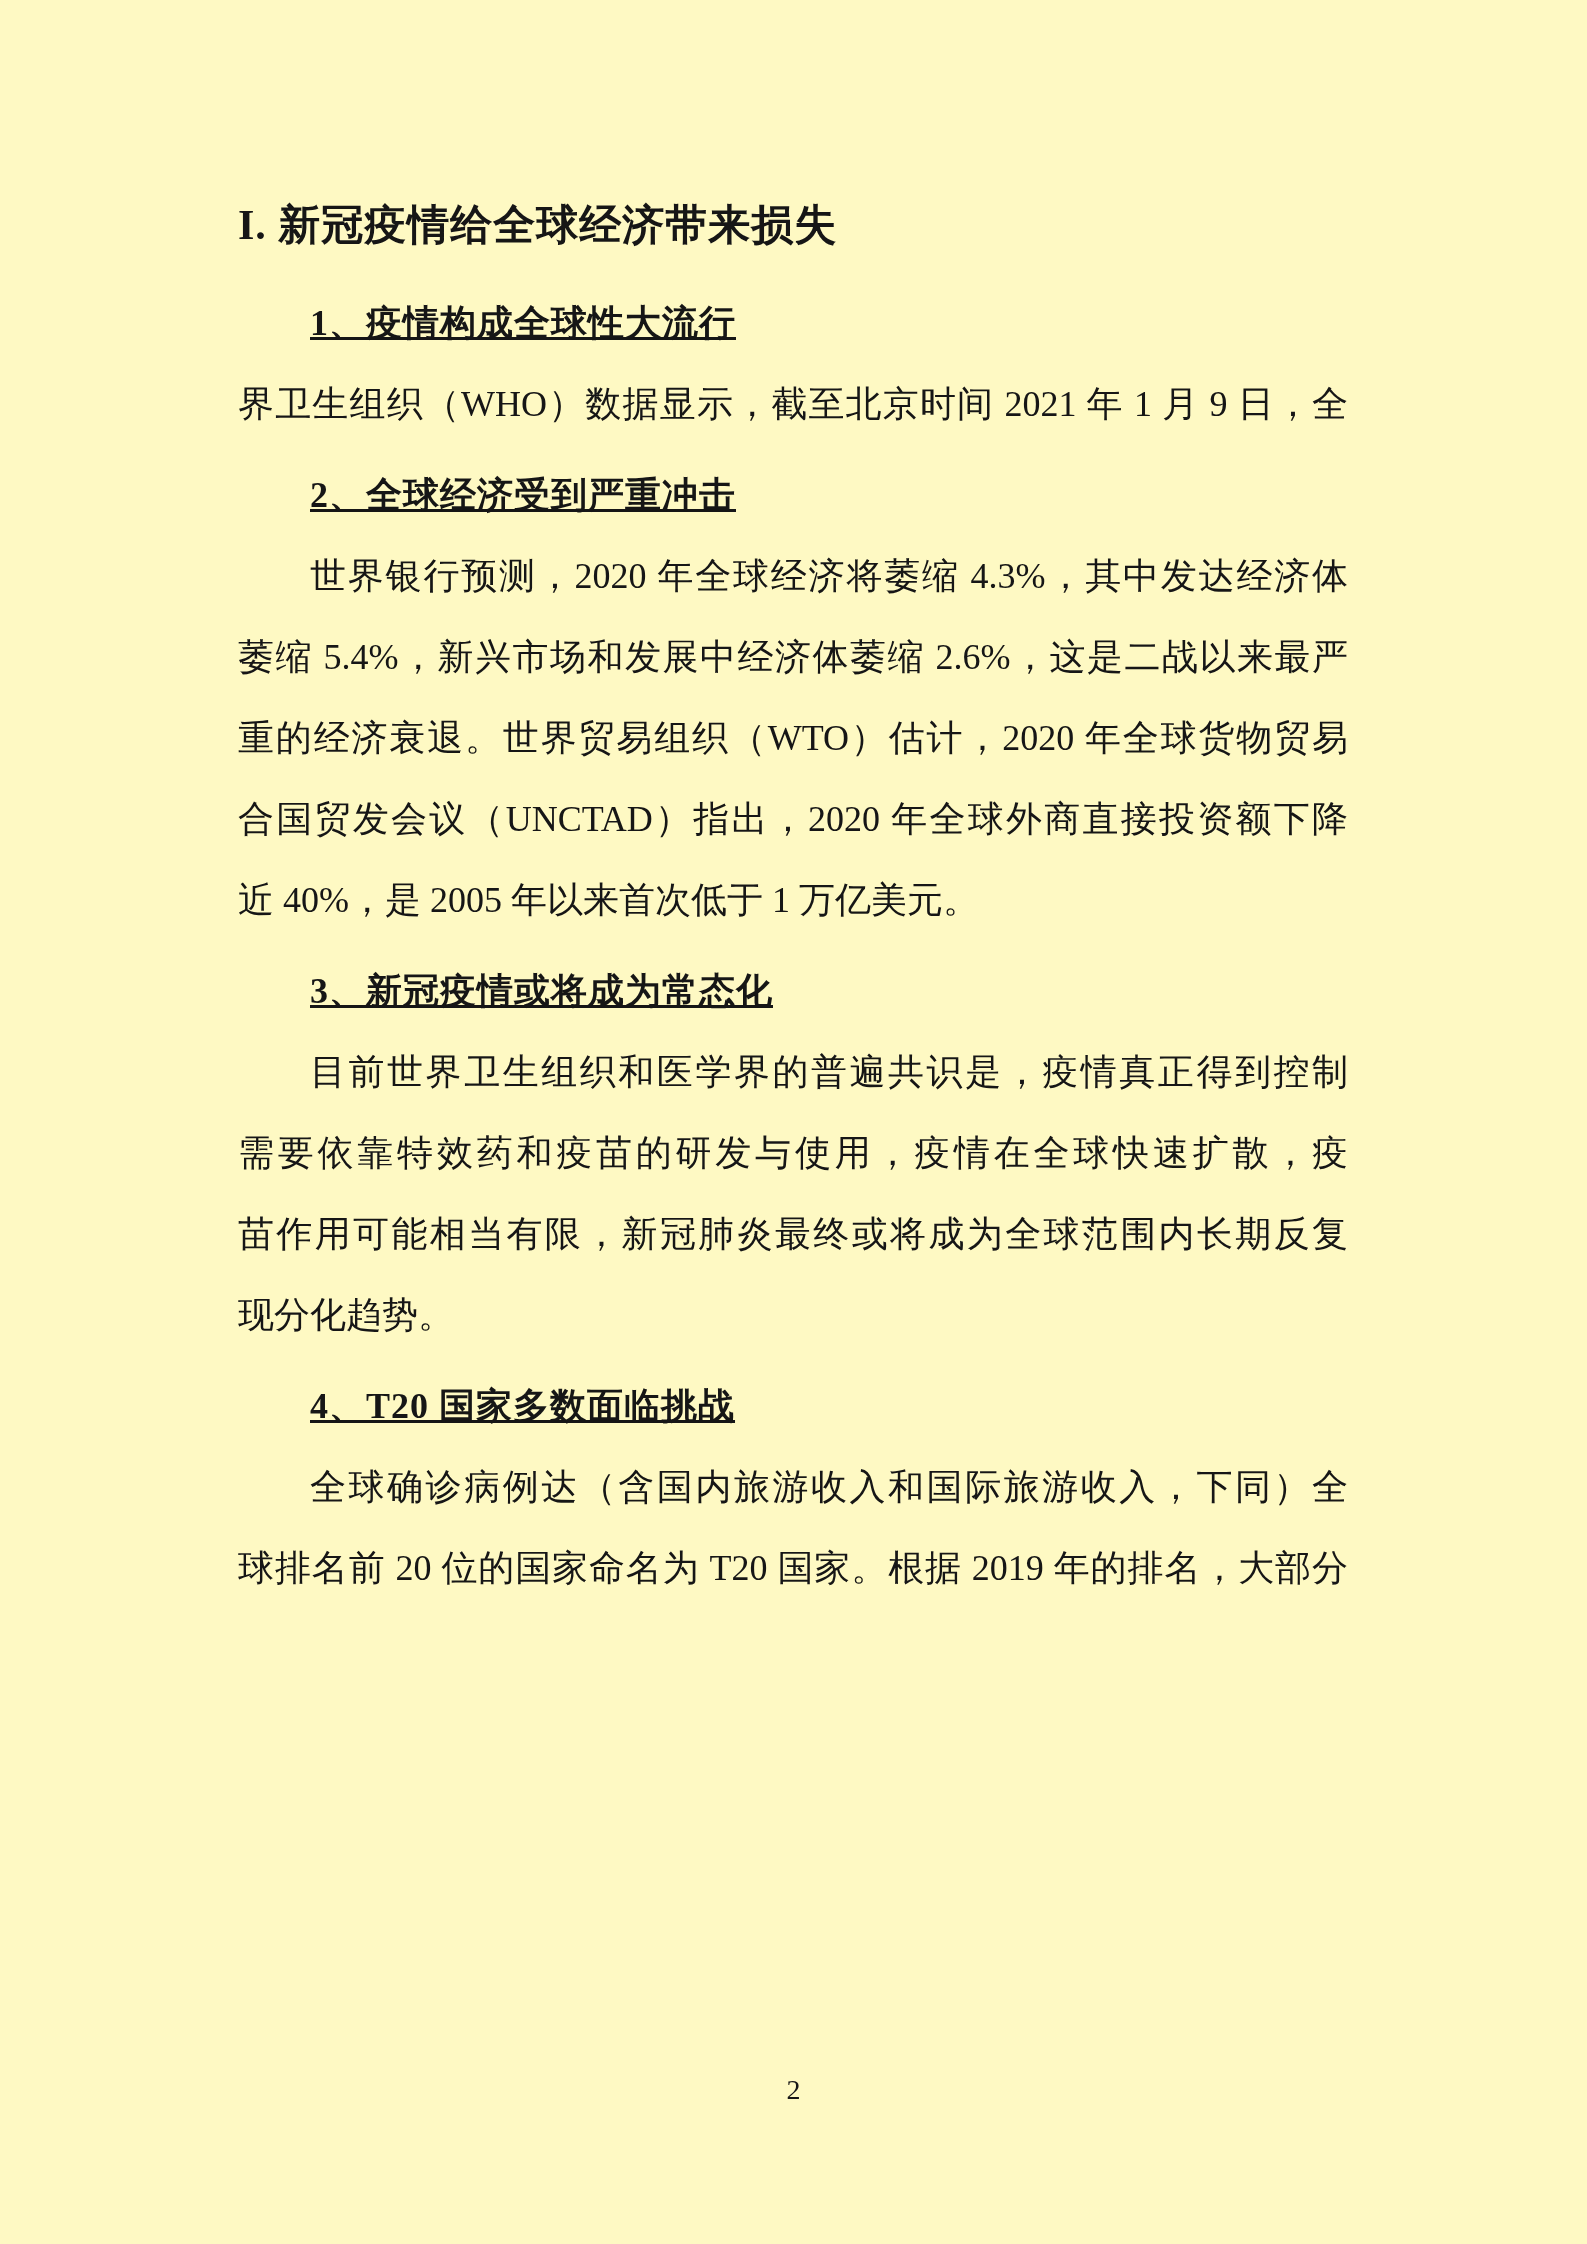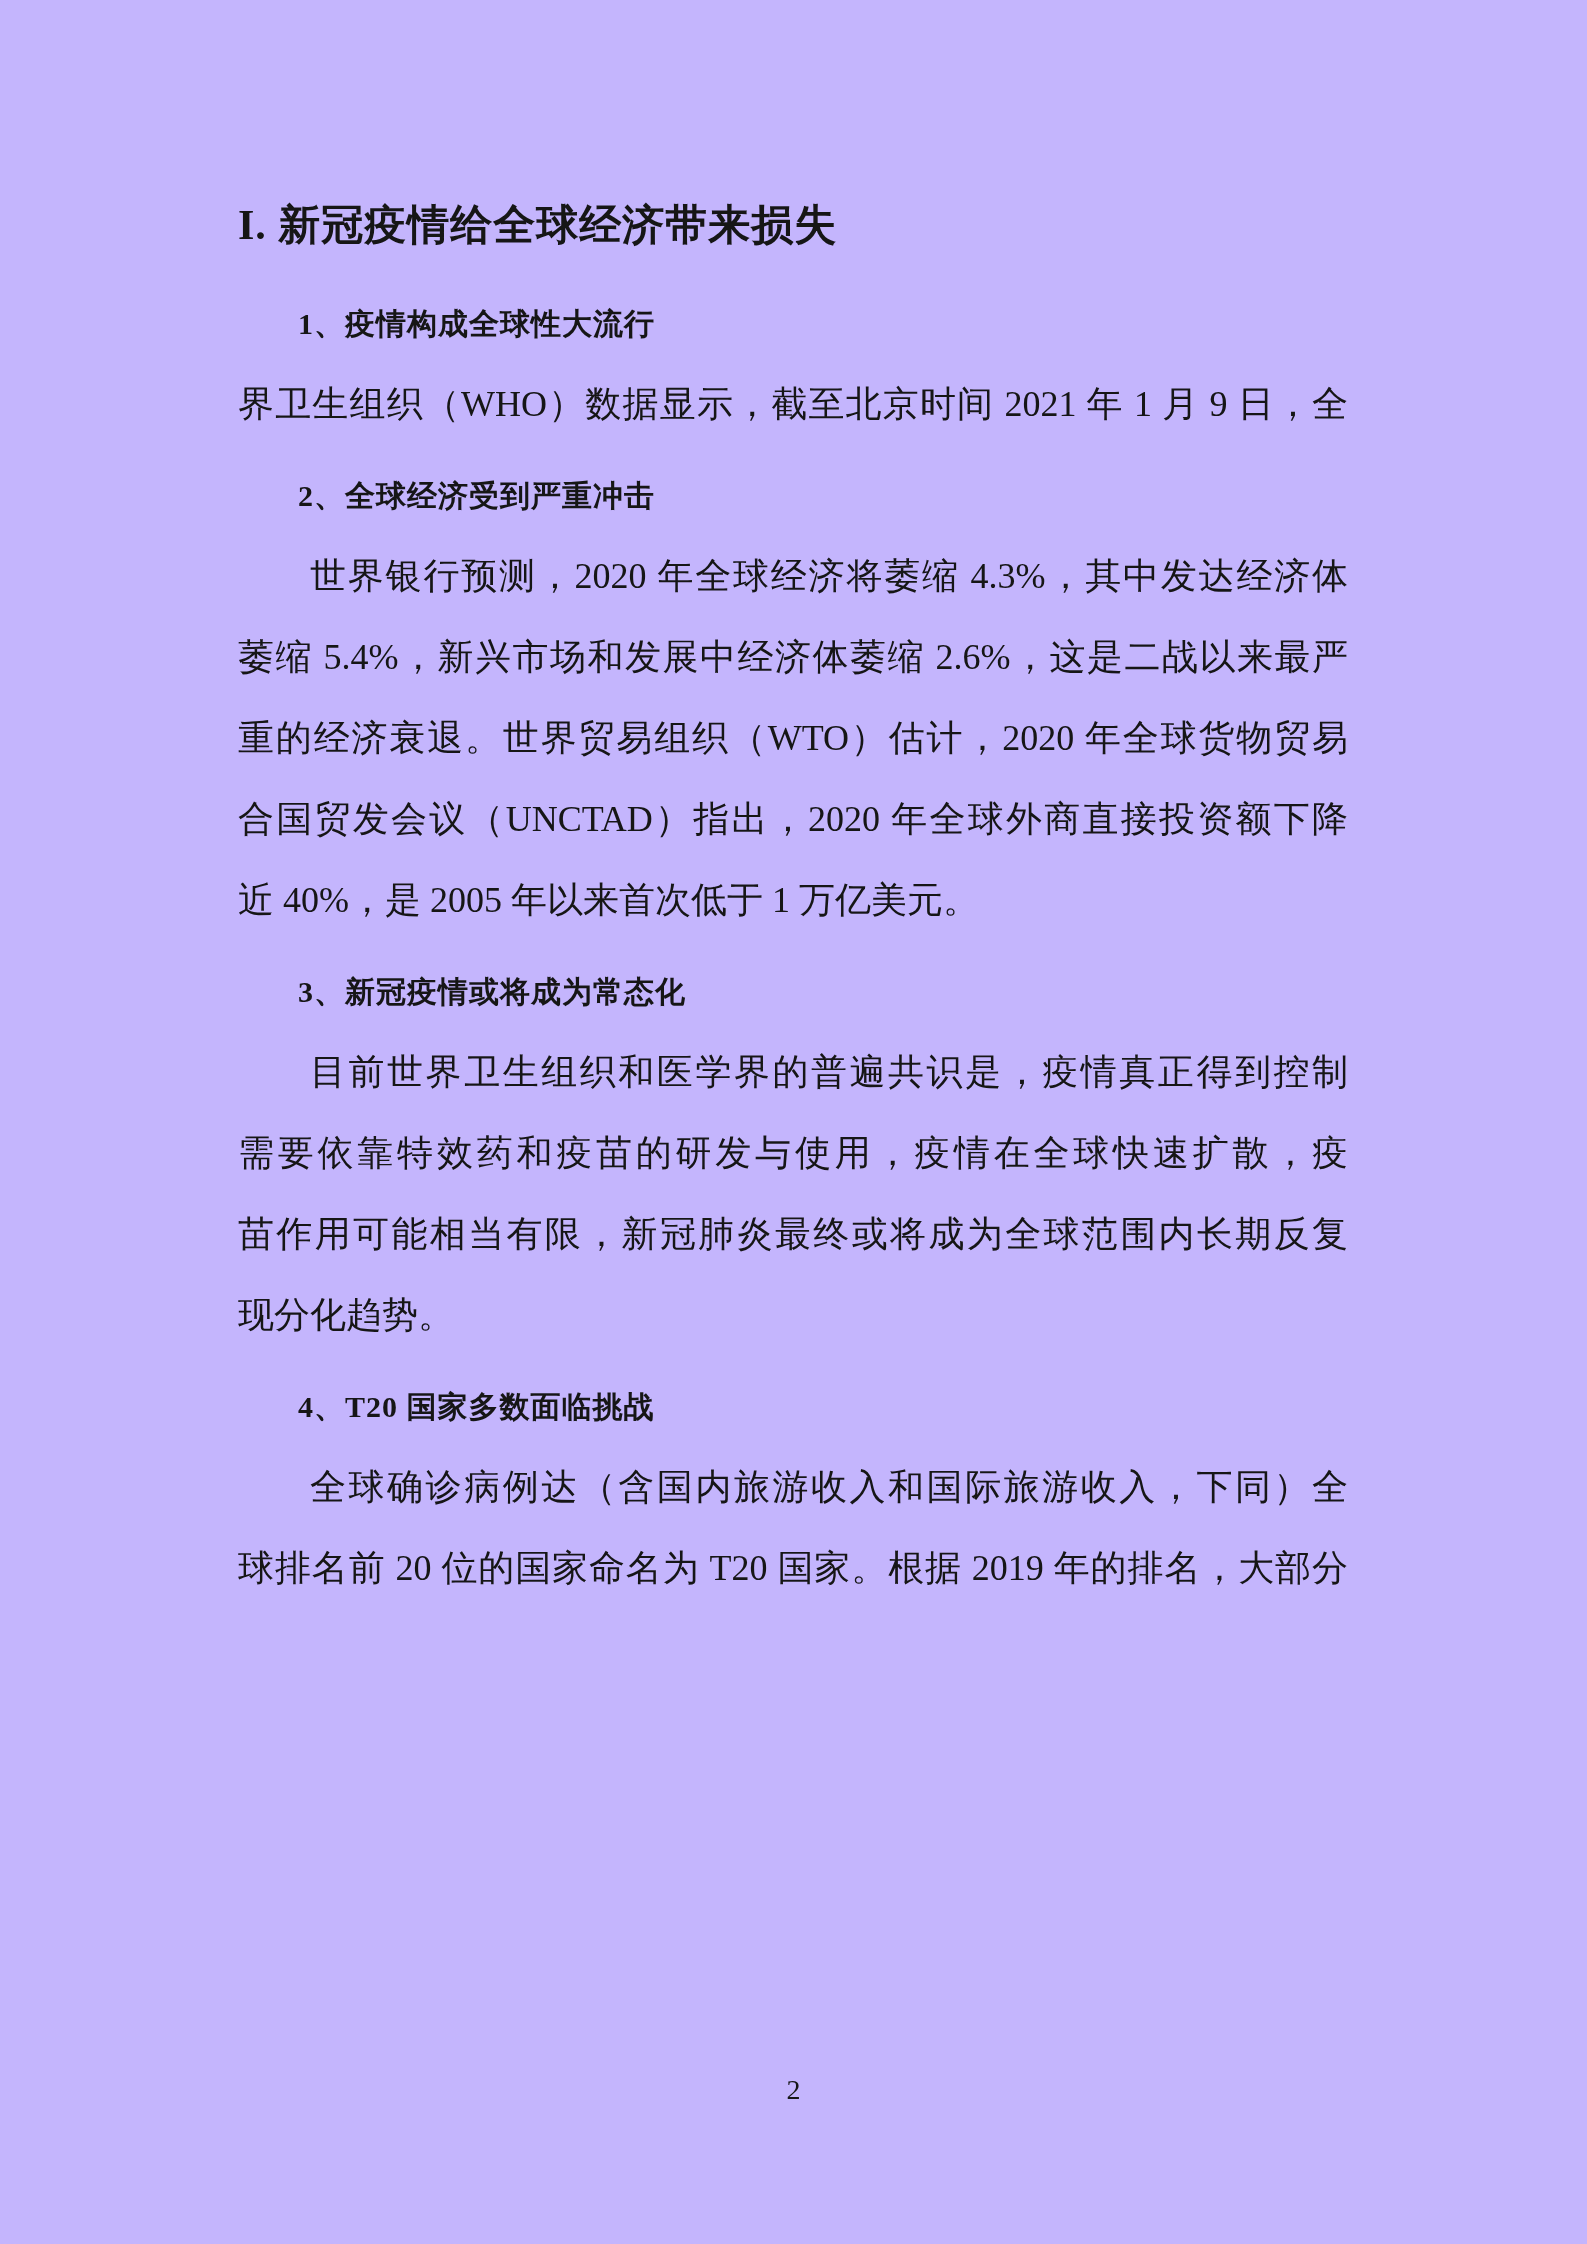--- a/index.html
+++ b/index.html
@@ -11,43 +11,44 @@
     height: 2244px;
     background: #ffffff;
     font-family: "Liberation Serif", "DejaVu Serif", serif;
     color: #161616;
     position: relative;
     overflow: hidden;
   }
   .page {
     position: absolute;
     inset: 0;
-    background: #c4b5fd;
+    background: #fef9c3;
   }
   .content {
     position: absolute;
     left: 238px;
     top: 195px;
     width: 1110px;
   }
   .doc-title {
     font-size: 42px;
     line-height: 60px;
     font-weight: bold;
     letter-spacing: 1px;
     white-space: nowrap;
   }
   .section-heading {
     margin-top: 10px;
-    font-size: 30px;
+    font-size: 36px;
     line-height: 81px;
     font-weight: bold;
     text-indent: 2em;
     letter-spacing: 1px;
     white-space: nowrap;
+    text-decoration: underline;
   }
   .first-heading {
     margin-top: 28px;
   }
   .t-line {
     font-size: 36px;
     line-height: 81px;
     text-align: justify;
     text-align-last: justify;
     text-justify: inter-character;

